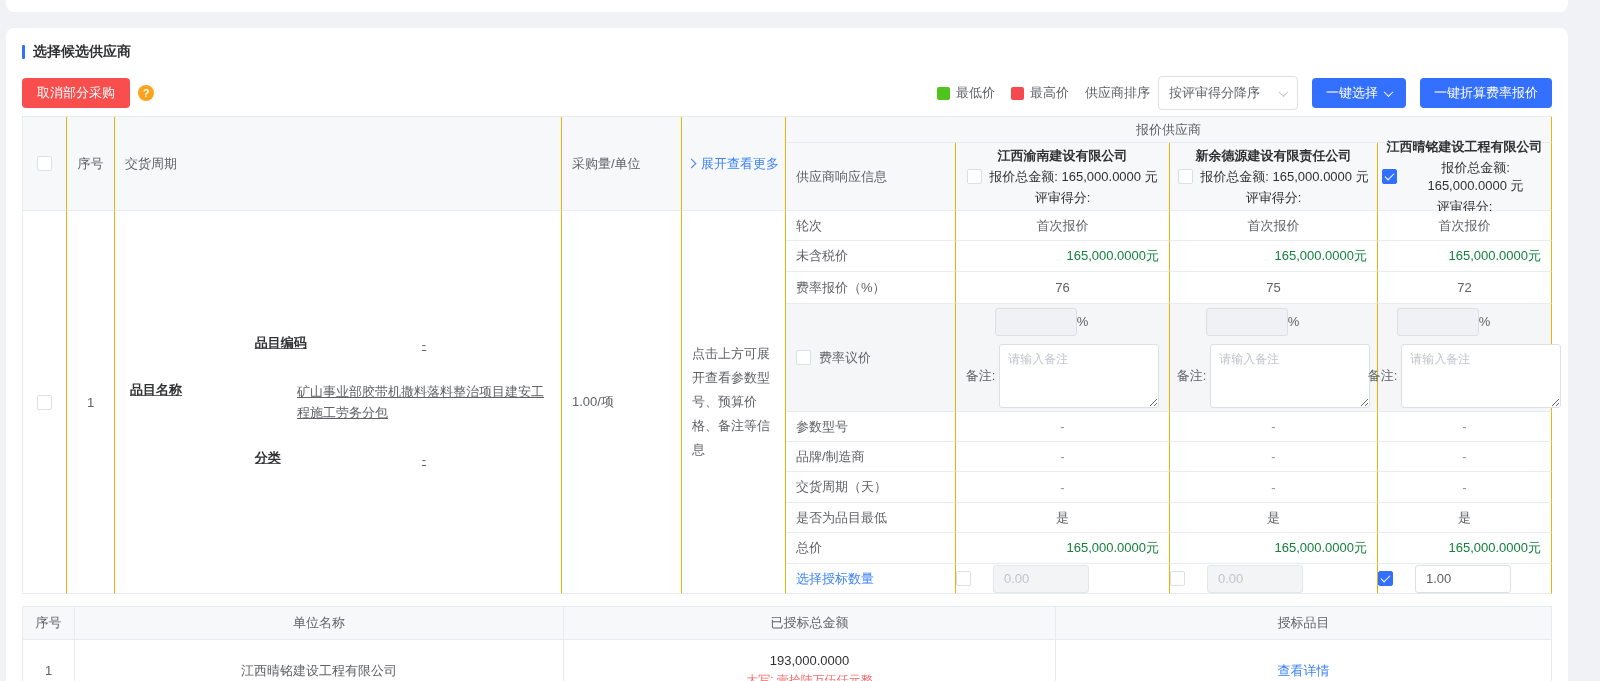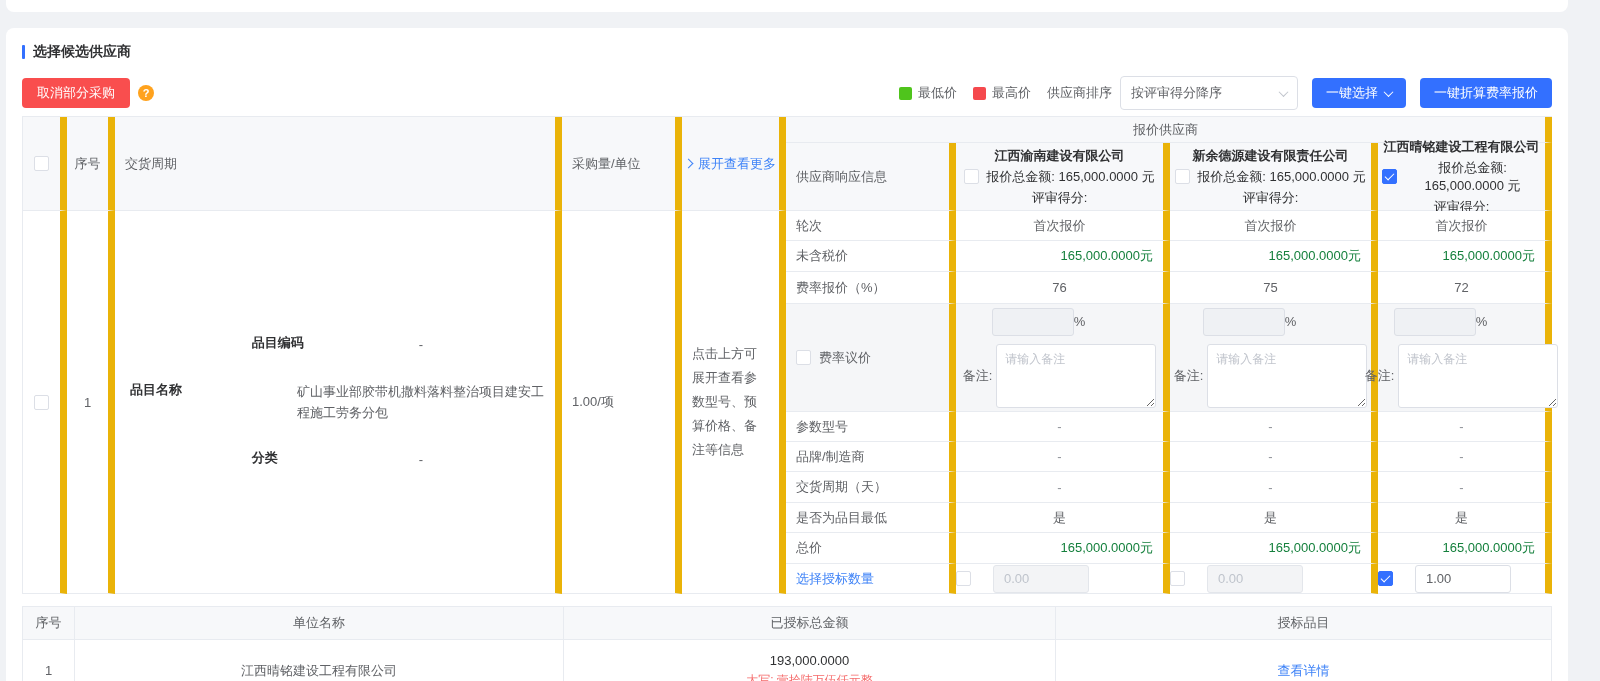--- a/index.html
+++ b/index.html
@@ -21,55 +21,55 @@
   .btn-red { height:30px; padding:0 15px; background:#f94e4e; color:#fff; font-size:13px;
     border:none; border-radius:4px; display:flex; align-items:center; cursor:pointer; }
   .help-badge { width:16px; height:16px; border-radius:50%; background:#ffa21d; color:#fff;
     font-size:11px; font-weight:bold; display:flex; align-items:center; justify-content:center; margin-left:8px; cursor:pointer; }
   .tb-right { display:flex; align-items:center; font-size:13px; color:#606266; }
   .swatch { width:13px; height:13px; border-radius:2px; display:inline-block; margin-right:6px; }
   .swatch.green { background:#4fc41c; }
   .swatch.red { background:#f5494d; }
   .legend-item { display:flex; align-items:center; margin-right:16px; }
   .sort-label { margin-right:8px; color:#606266; }
-  .sel-box { width:178px; height:30px; border:1px solid #dcdfe6; border-radius:4px;
+  .sel-box { width:140px; height:30px; border:1px solid #dcdfe6; border-radius:4px;
     display:flex; align-items:center; justify-content:space-between; padding:16px 10px; color:#606266; cursor:pointer; background:#fff; }
   .chev { width:7px; height:7px; border-right:1.4px solid currentColor; border-bottom:1.4px solid currentColor; display:inline-block; }
   .chev.down { transform:rotate(45deg) translate(-1px,-1px); }
   .chev.right { transform:rotate(-45deg); }
   .btn-blue { height:30px; padding:0 14px; background:#3370ff; color:#fff; font-size:13px;
     border:none; border-radius:4px; display:flex; align-items:center; gap:7px; margin-left:14px; cursor:pointer; }
 
   
   .cbx { width:15px; height:15px; border:1px solid #dcdfe6; border-radius:2px; background:#fff;
     display:inline-block; flex:none; position:relative; cursor:pointer; }
   .cbx.checked { background:#3370ff; border-color:#3370ff; }
   .cbx.checked::after { content:""; position:absolute; left:4px; top:1px; width:4px; height:8px;
     border-right:1.6px solid #fff; border-bottom:1.6px solid #fff; transform:rotate(45deg); }
 
   
   .mtable { margin-top:8px; display:grid;
     grid-template-columns:44px 48px 1fr 120px 104px 170px 214px 208px 174px;
     grid-template-rows:26px 68px 30px 31px 32px 108px 30px 30px 31px 30px 31px 30px;
     border-top:1px solid #e8ebf0; border-left:1px solid #e8ebf0; font-size:13px; color:#606266; }
-  .mtable > div { border-right:7px solid #eab308; border-bottom:1px solid #e8ebf0; background:#fff;
+  .mtable > div { border-right:1px solid #eab308; border-bottom:1px solid #e8ebf0; background:#fff;
     display:flex; align-items:center; min-width:0; }
   .hd { background:#f7f8fa !important; }
   .cc { justify-content:center; text-align:center; }
   .rr { justify-content:flex-end; padding-right:10px; }
   .ll { padding-left:10px; }
   .green { color:#15803d; }
   .muted { color:#909399; }
   .blue { color:#3d82f7; }
   .graybg { background:#f5f6f8 !important; }
   .sup-head { flex-direction:column; justify-content:center; gap:3px; padding:6px 4px; }
   .sup-name { font-weight:bold; color:#303133; font-size:13px; }
   .sup-line { display:flex; align-items:center; gap:7px; color:#303133; font-size:13px; }
   .item-cell { flex-direction:column; justify-content:center; align-items:stretch; gap:26px; padding:14px 10px 14px 15px; }
-  .item-row { display:flex; }
+  .item-row { display:flex;text-decoration:underline; }
   .item-label { width:167px; flex:none; font-weight:bold; color:#303133; }
   .item-val { flex:1; color:#606266; line-height:21px; }
   .hint-cell { padding:0 10px; line-height:24px; color:#606266; }
   .neg-cell { flex-direction:column; align-items:stretch; justify-content:center; gap:8px; padding:6px 14px; }
   .neg-top { display:flex; align-items:center; justify-content:space-between; padding-right:42px; }
   .neg-bottom { display:flex; align-items:center; }
   .num-input { width:82px; height:28px; border:1px solid #dcdfe6; border-radius:3px; background:#eff1f4;
     padding:0 8px; font-size:13px; color:#606266; }
   .remark-label { flex:none; margin-right:4px; color:#606266; }
   textarea.remark { flex:1; min-width:0; height:64px; border:1px solid #dcdfe6; border-radius:3px;

